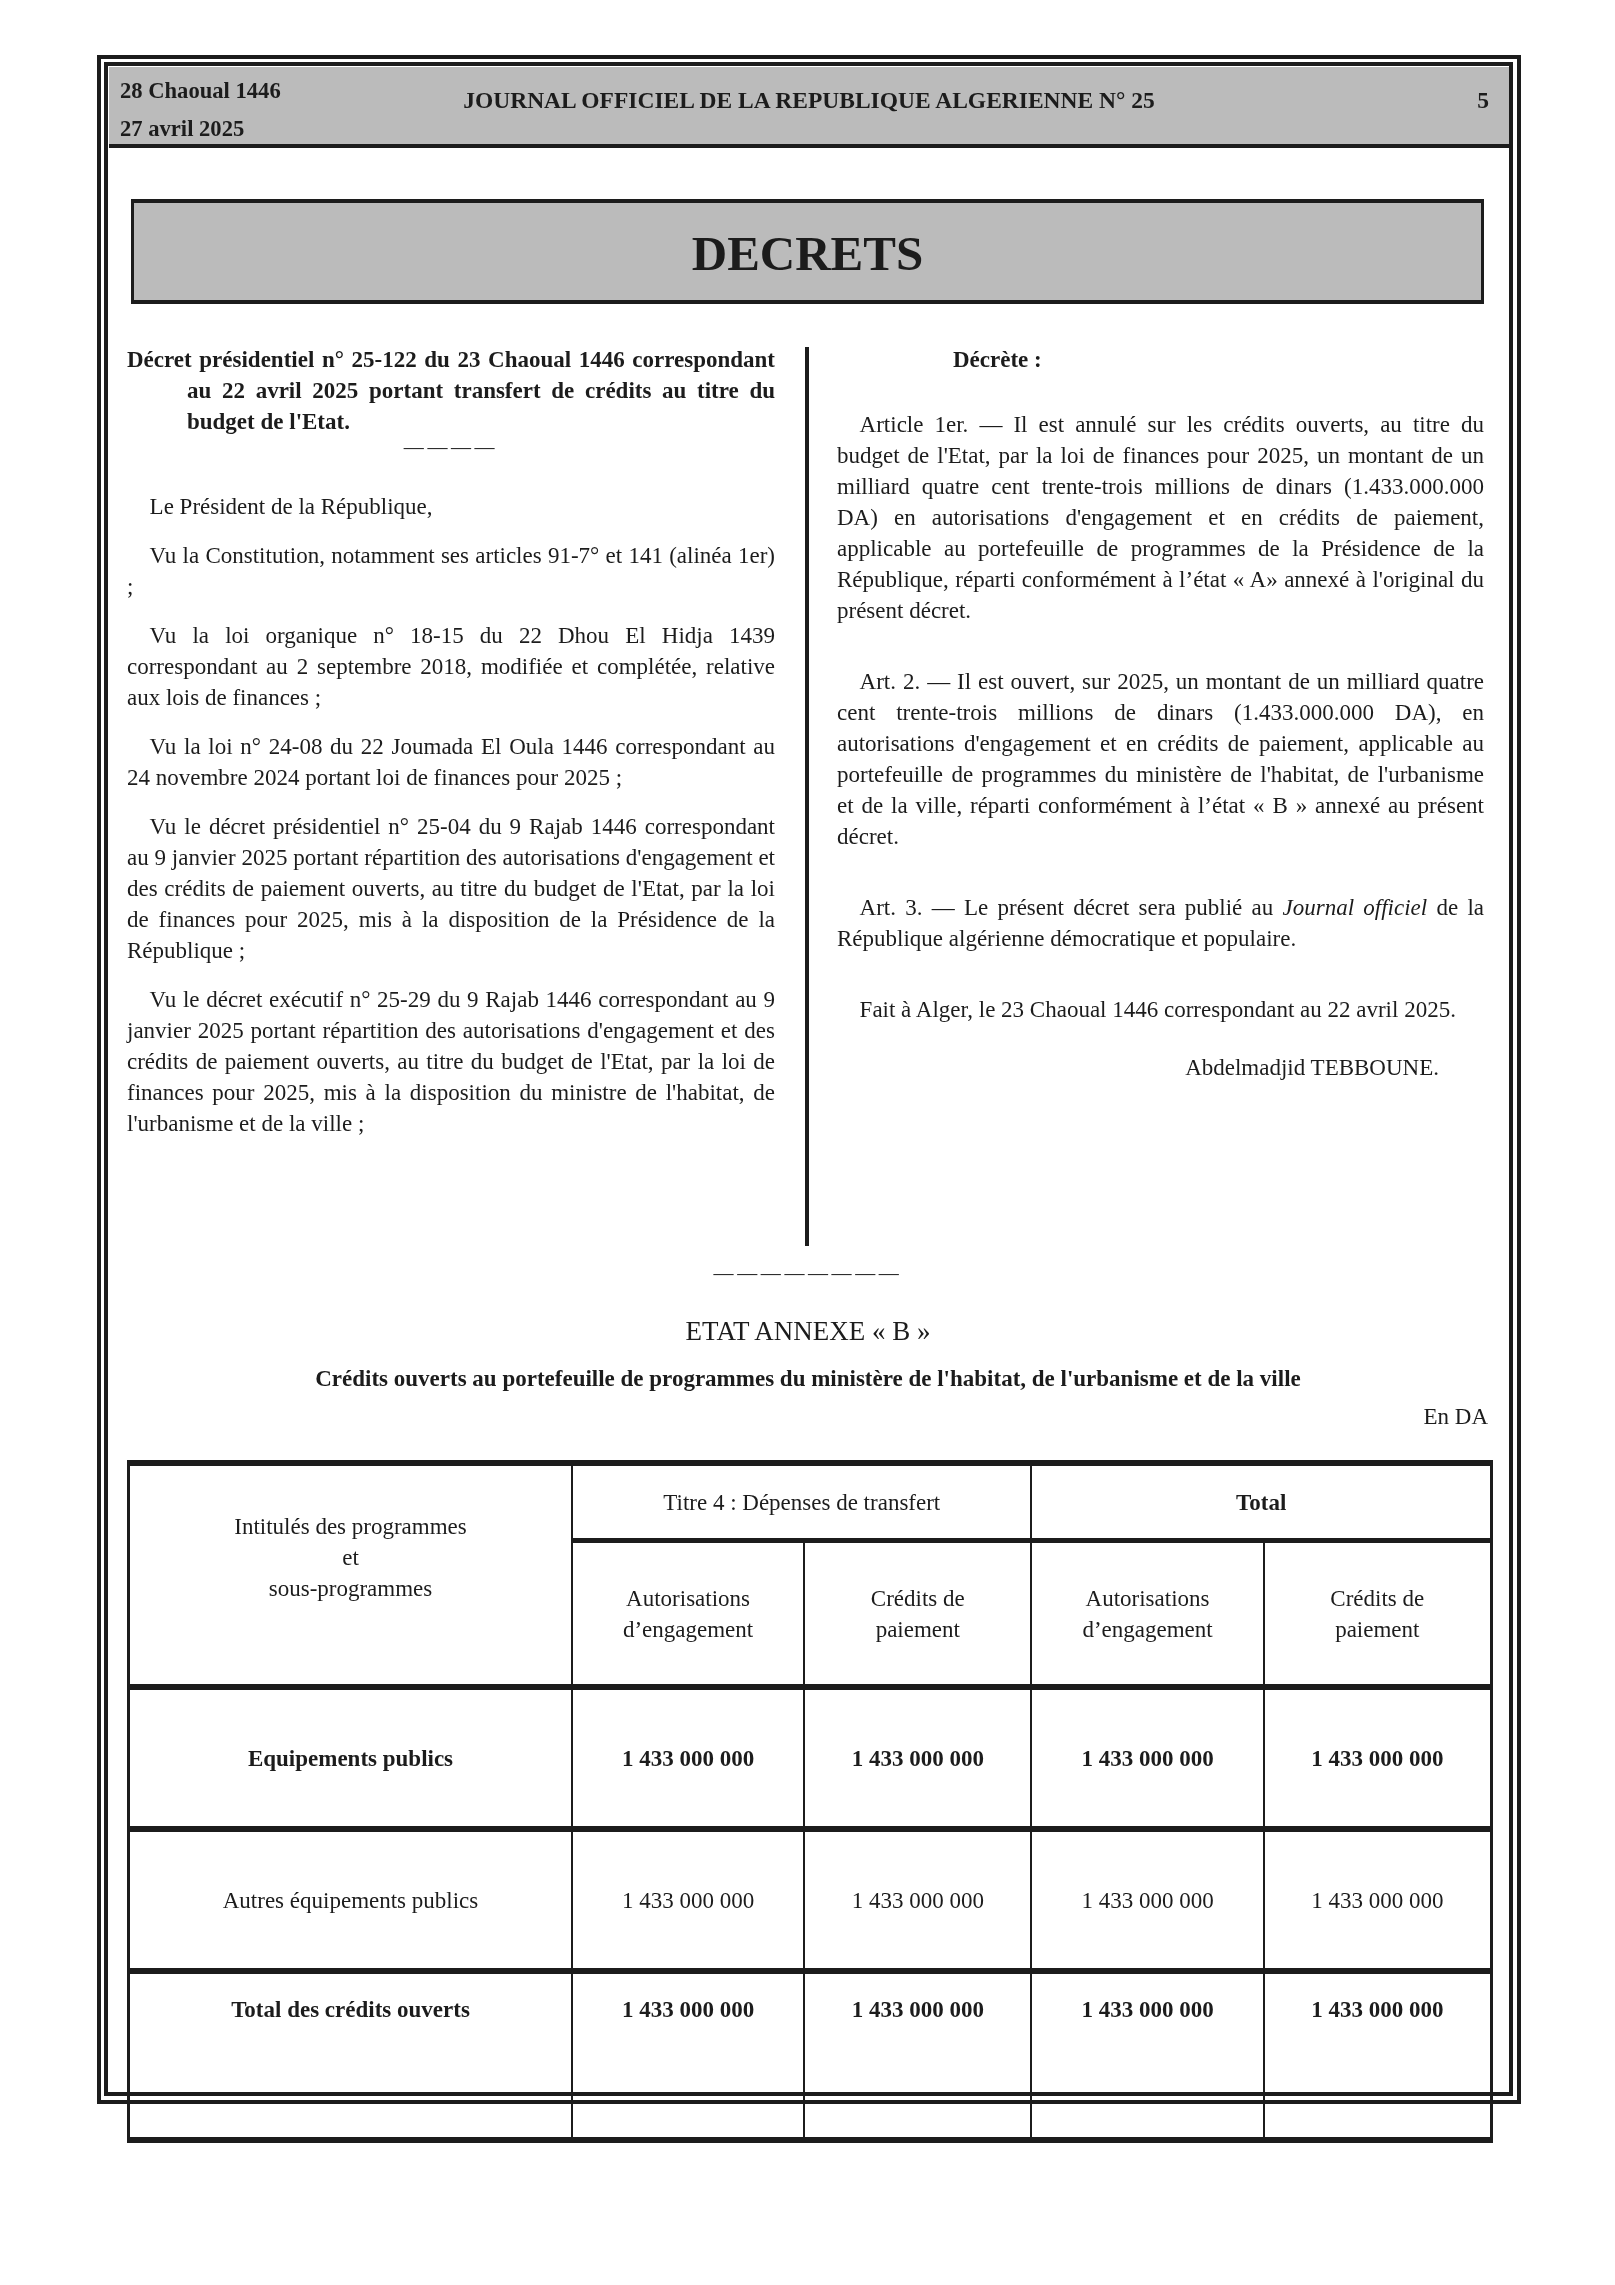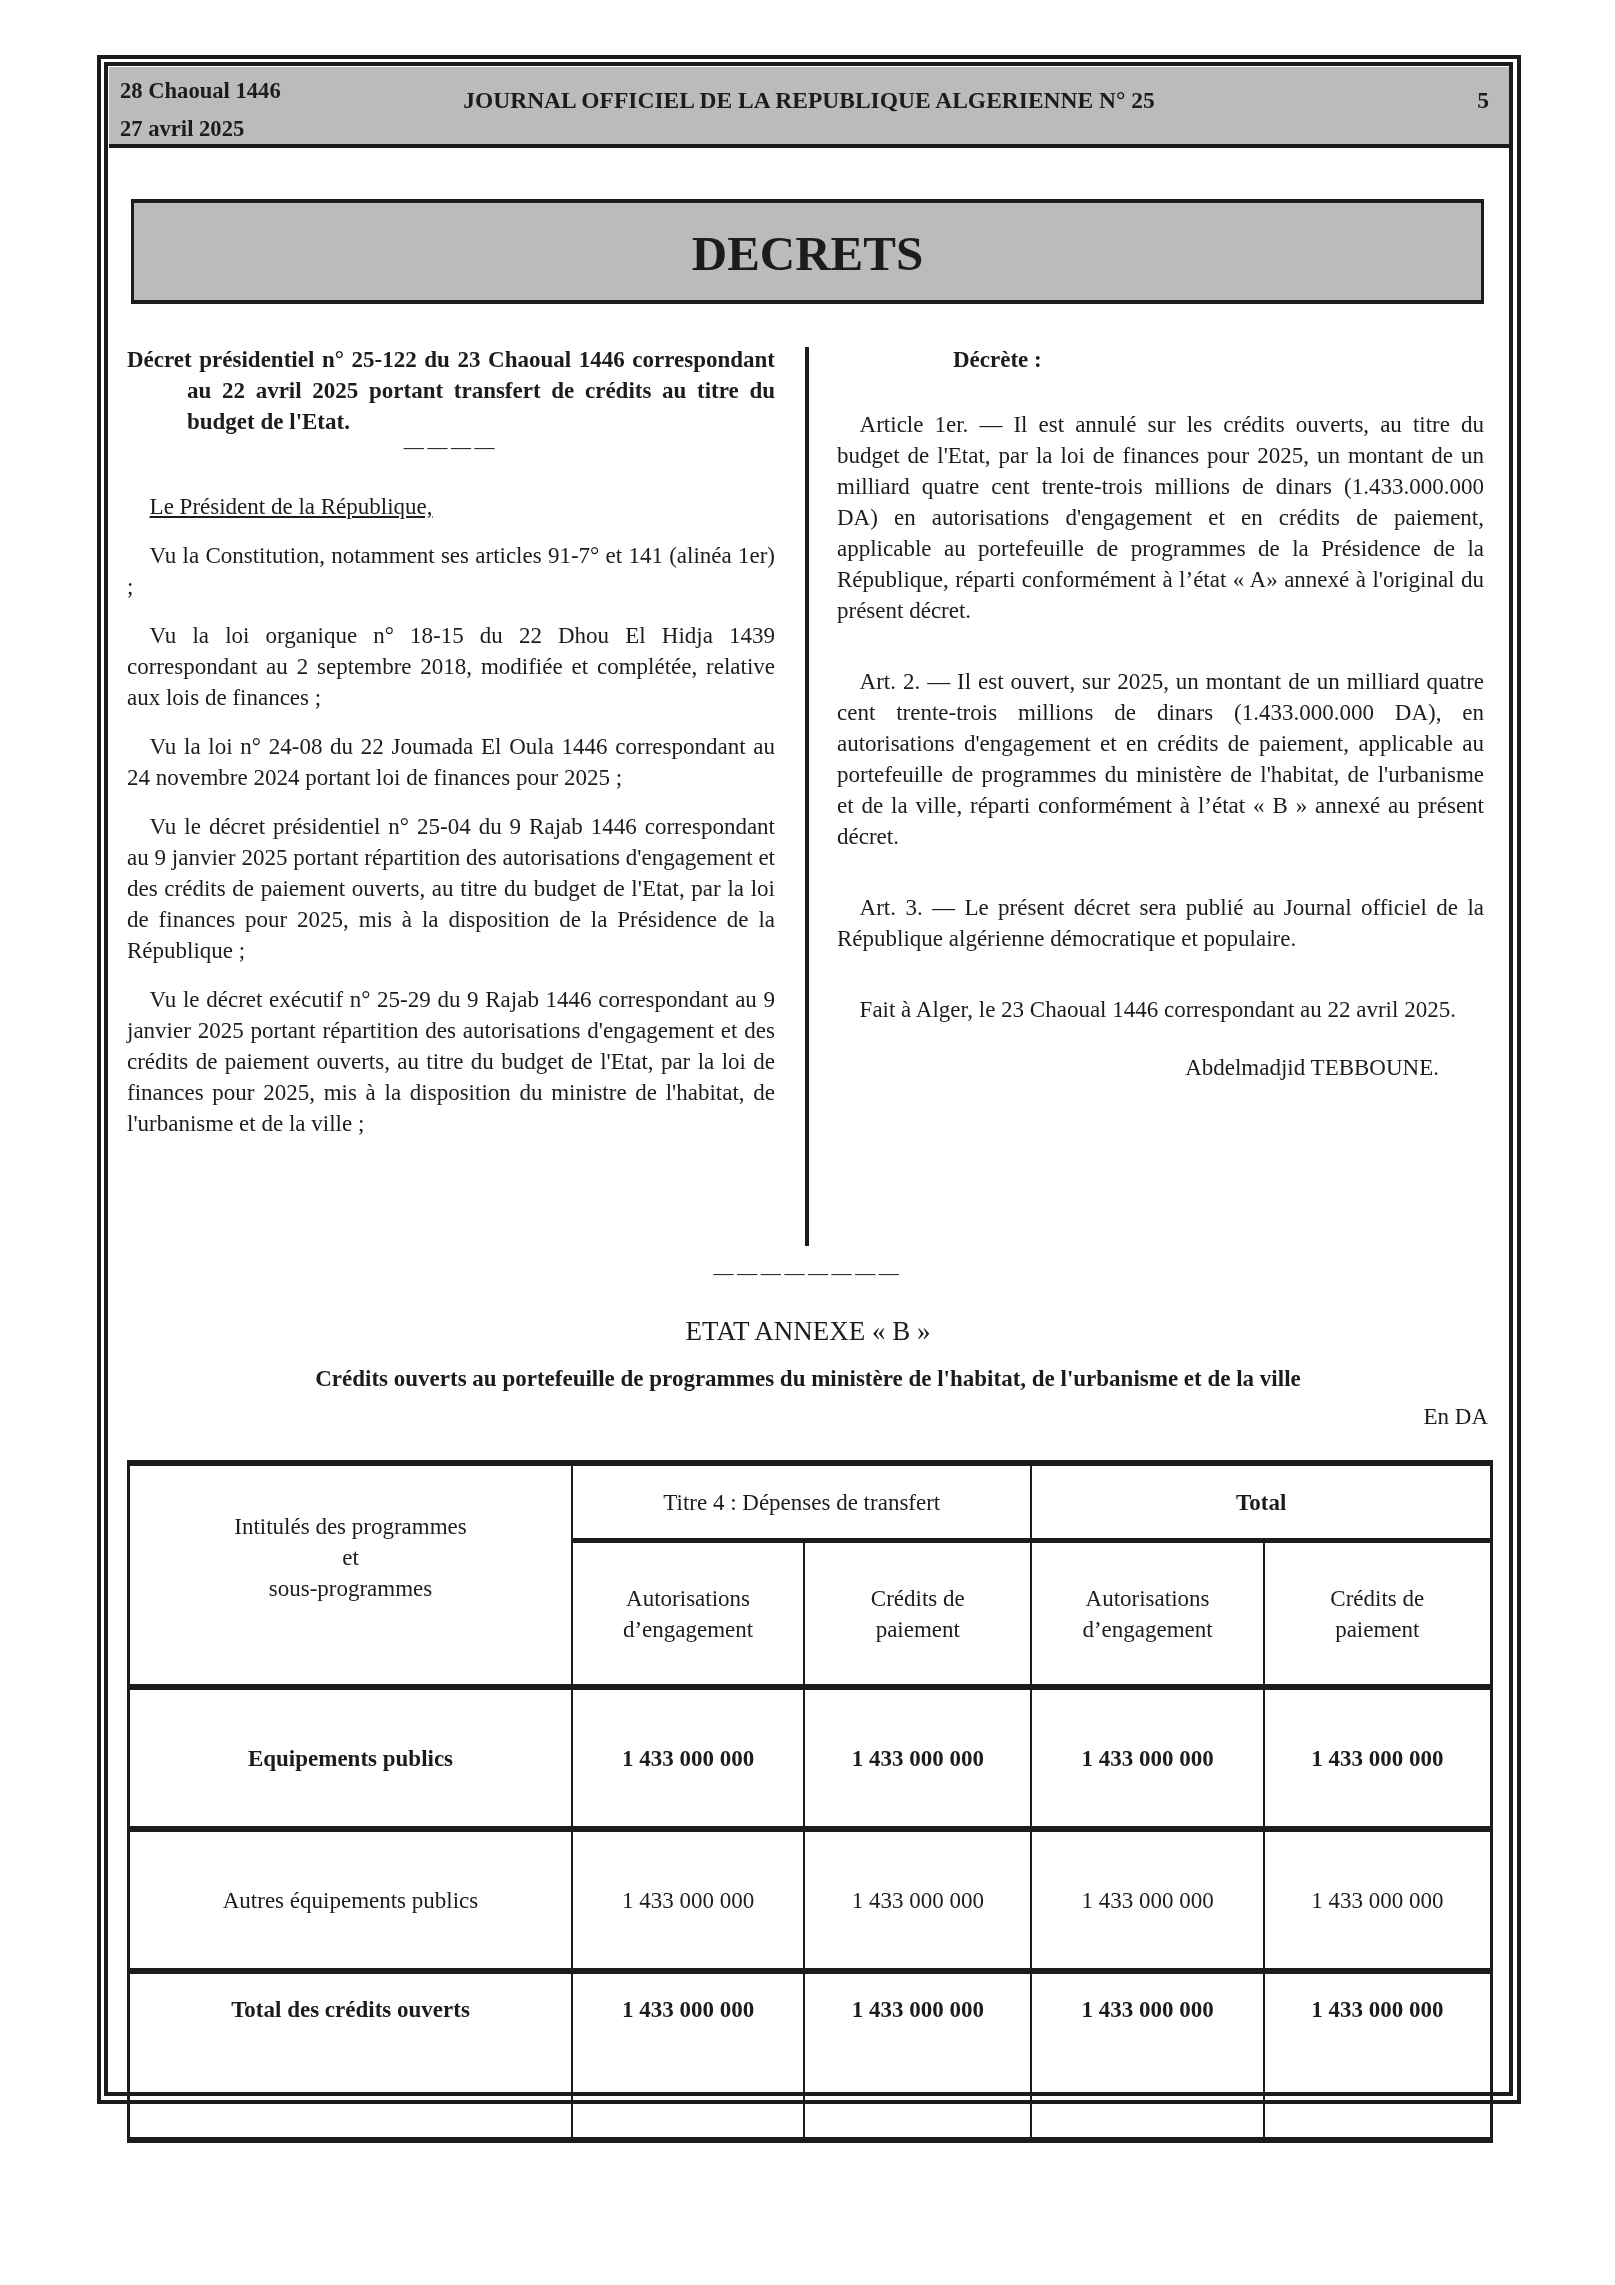--- a/index.html
+++ b/index.html
@@ -16,25 +16,25 @@
     .section-banner { position: absolute; left: 131px; top: 199px; width: 1353px; height: 105px; background: #bbbbbb; border-top: 4.5px solid #1c1c1c; border-left: 3.6px solid #1c1c1c; border-right: 3.6px solid #1c1c1c; border-bottom: 4.5px solid #1c1c1c; box-sizing: border-box; text-align: center; }
     .section-banner span { display: inline-block; margin-top: 22px; font-weight: bold; font-size: 49px; letter-spacing: 0px; }
 
     .col-left { position: absolute; left: 127px; top: 344px; width: 648px; font-size: 23px; line-height: 31px; text-align: justify; }
     .col-right { position: absolute; left: 837px; top: 344px; width: 647px; font-size: 23px; line-height: 31px; text-align: justify; }
     .col-divider { position: absolute; left: 805px; top: 347px; width: 3.6px; height: 899px; background: #1c1c1c; }
 
     .decree-title { font-weight: bold; margin: 0; padding-left: 60px; text-indent: -60px; }
     .sep-short { text-align: center; letter-spacing: 3.6px; font-size: 20px; margin: 0 0 34px 0; line-height: 20px; }
     .para { margin: 0 0 18px 0; text-indent: 22.6px; }
-    .para.first { margin-top: 12px; text-decoration: underline; }
+    .para.first { margin-top: 12px; }
     .decrete-heading { font-weight: bold; text-align: left; padding-left: 116px; margin: 0 0 34px 0; }
     .article { margin: 0 0 40px 0; text-indent: 22.6px; }
     .signature { text-align: right; padding-right: 45px; margin: 0; }
-    .italic { }
+    .italic { font-style: italic; }
 
     .sep-long { position: absolute; left: 0; width: 1616px; top: 1262px; text-align: center; font-size: 20px; letter-spacing: 3.6px; }
     .annex-title { position: absolute; left: 0; width: 1616px; top: 1316px; text-align: center; font-size: 27px; }
     .annex-subtitle { position: absolute; left: 0; width: 1616px; top: 1366px; text-align: center; font-size: 23px; font-weight: bold; }
     .annex-unit { position: absolute; right: 128px; top: 1404px; font-size: 23px; text-align: center; }
 
     table.annex { position: absolute; left: 127px; top: 1460px; width: 1366px; border-collapse: collapse; font-size: 23px; }
     table.annex td { border: 2.7px solid #1c1c1c; text-align: center; vertical-align: middle; line-height: 31px; padding: 0 15px; }
     table.annex { border-top: 6.3px solid #1c1c1c; border-bottom: 6.3px solid #1c1c1c; border-left: 3.6px solid #1c1c1c; border-right: 3.6px solid #1c1c1c; }
     tr.hdr1 td { height: 72px; }

